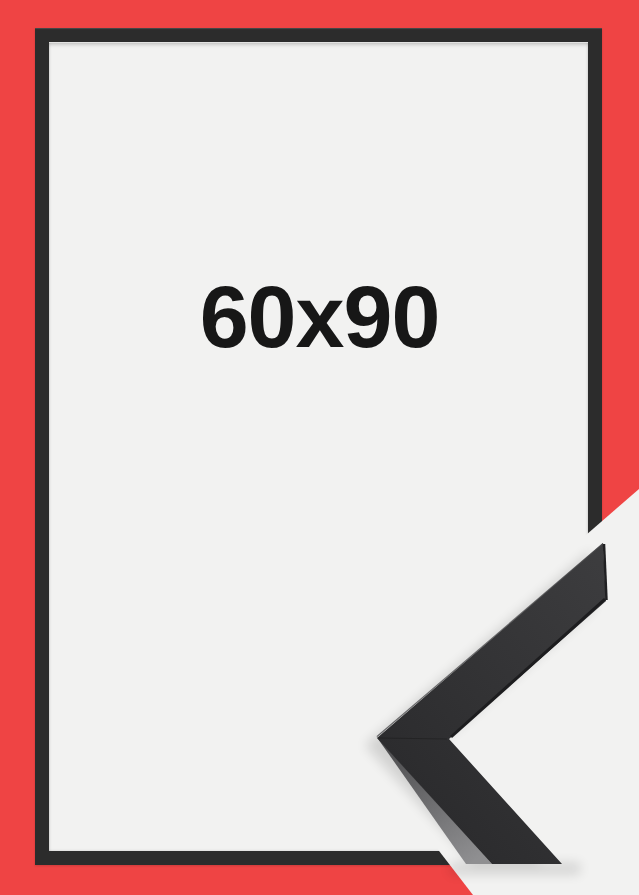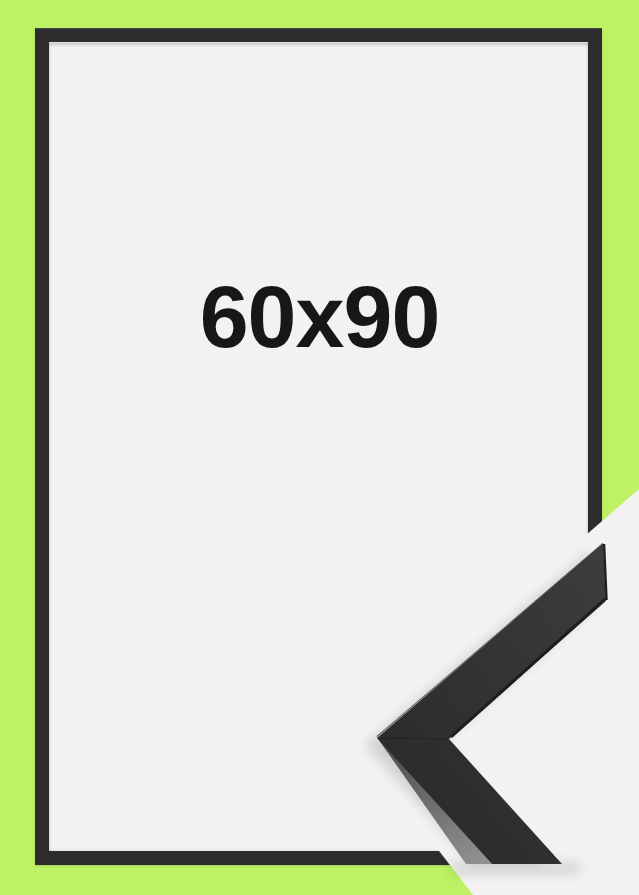--- a/index.html
+++ b/index.html
@@ -1,20 +1,20 @@
 <!DOCTYPE html>
 <html><head>
 <meta charset="utf-8">
 <style>
   html,body{margin:0;padding:0;}
   body{font-family:"Liberation Sans", sans-serif;}
   .stage{
     position:relative;
     width:639px;height:895px;
-    background:#bef264;
+    background:#ef4444;
     overflow:hidden;
   }
   
   .frame{
     position:absolute;
     left:35px;top:28px;
     width:567px;height:837px;
     background:#2c2c2c;
     box-shadow: inset 0 2px 1px -1px rgba(255,255,255,0.14),
                 0 1px 2px rgba(0,0,0,0.15);

